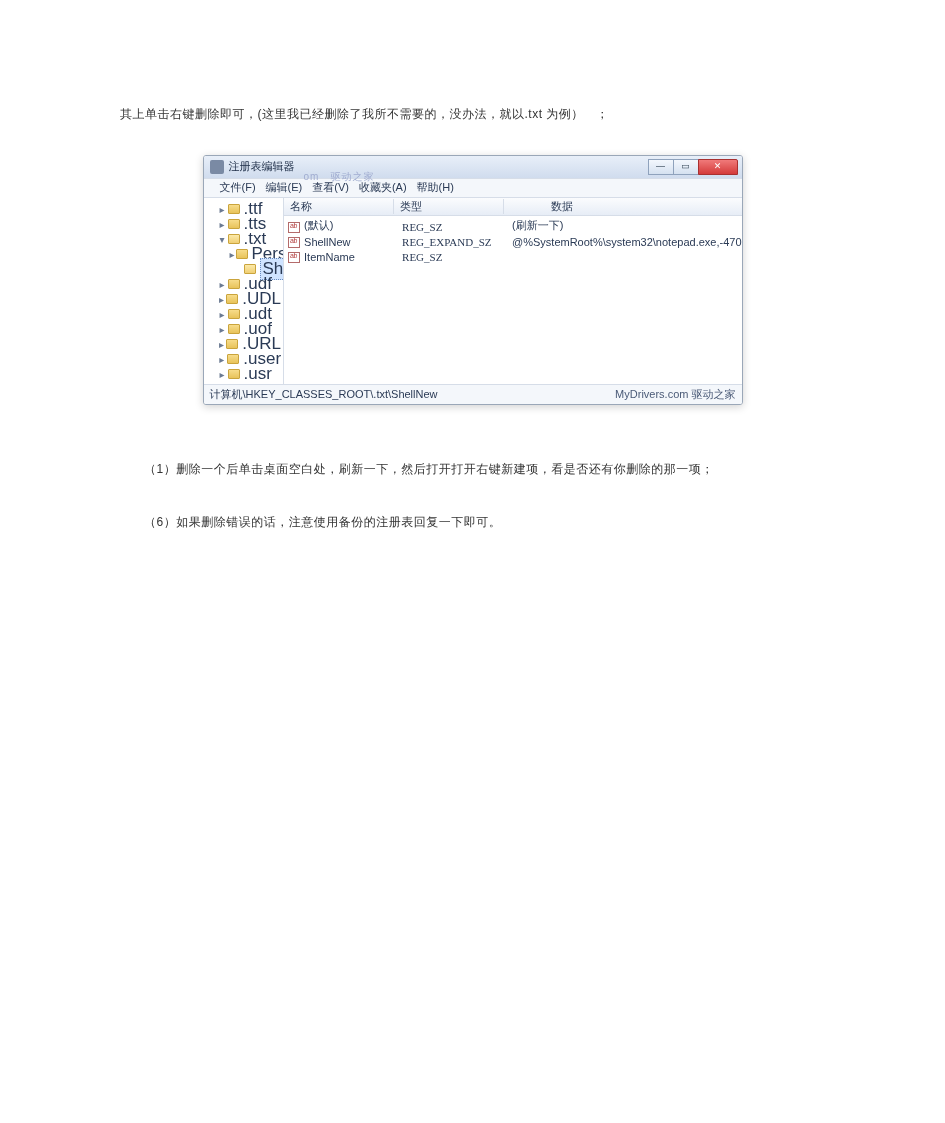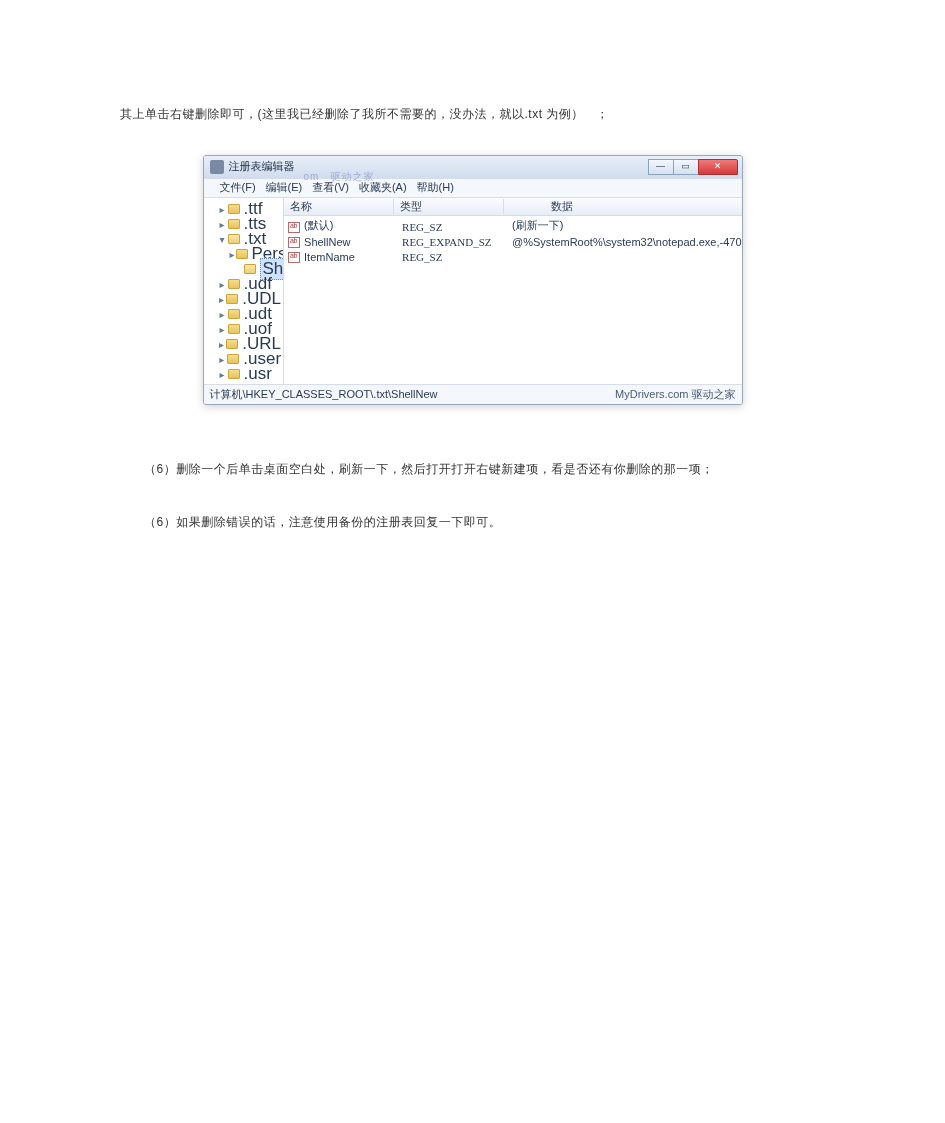--- a/index.html
+++ b/index.html
@@ -307,15 +307,15 @@
       </div>
     </div>
 
     <div class="statusbar">
       <span>计算机\HKEY_CLASSES_ROOT\.txt\ShellNew</span>
       <span class="wm">MyDrivers.com 驱动之家</span>
     </div>
   </div>
 </div>
 
-<p class="para indent">（6）删除一个后单击桌面空白处，刷新一下，然后打开打开右键新建项，看是否还有你删除的那一项；</p>
+<p class="para indent">（1）删除一个后单击桌面空白处，刷新一下，然后打开打开右键新建项，看是否还有你删除的那一项；</p>
 
 <p class="para indent">（6）如果删除错误的话，注意使用备份的注册表回复一下即可。</p>
 
 </body></html>

